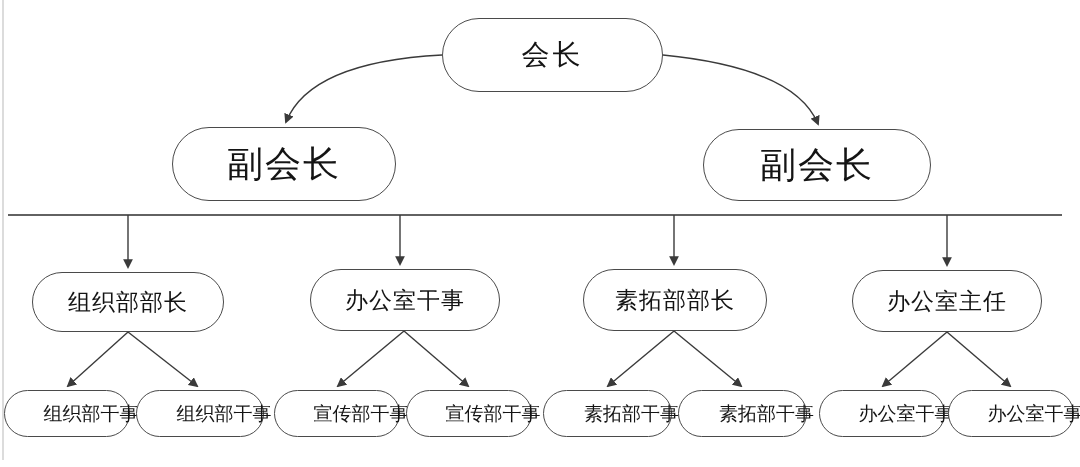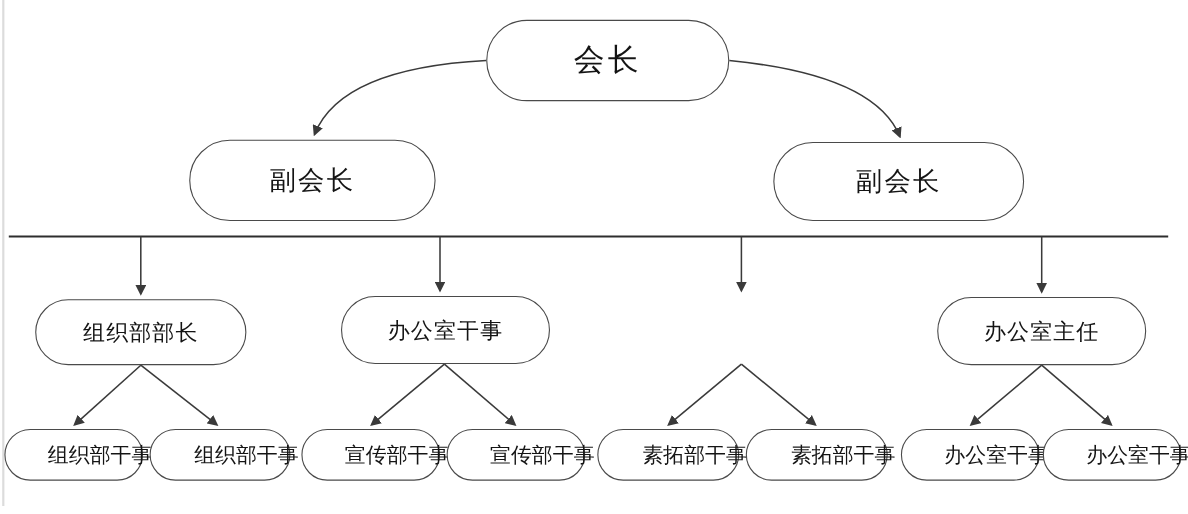--- a/index.html
+++ b/index.html
@@ -35,22 +35,22 @@
     box-sizing: border-box;
     border: 1.4px solid #4a4a4a;
     background: #ffffff;
     display: flex;
     align-items: center;
     justify-content: center;
     color: #141414;
     white-space: nowrap;
   }
   .lvl1 { font-size: 28px; letter-spacing: 3px; border-radius: 37px; text-align: right; }
-  .lvl2 { font-size: 24px; letter-spacing: 2px; border-radius: 37px; }
-  .lvl3 { font-size: 20px; letter-spacing: 1px; border-radius: 31px; }
+  .lvl2 { font-size: 36px; letter-spacing: 2px; border-radius: 37px; }
+  .lvl3 { font-size: 23px; letter-spacing: 1px; border-radius: 31px; }
   .lvl4 { font-size: 19px; letter-spacing: 0px; border-radius: 24px; padding-left: 48px; }
 
   
   #n-root  { left: 442px; top: 18px;  width: 221px; height: 74px; }
   #n-vp0   { left: 172px; top: 127px; width: 224px; height: 74px; }
   #n-vp1   { left: 703px; top: 129px; width: 228px; height: 72px; }
 
   #n-d0    { left: 32px;  top: 272px; width: 192px; height: 60px; }
   #n-d1    { left: 310px; top: 269px; width: 190px; height: 62px; }
   #n-d2    { left: 583px; top: 269px; width: 184px; height: 62px; }
@@ -105,20 +105,21 @@
     <path class="conn" d="M 947,332 L 1010,386" marker-end="url(#arrow)"></path>
   </svg>
 
   <div class="node lvl1" id="n-root">会长</div>
 
   <div class="node lvl2" id="n-vp0">副会长</div>
   <div class="node lvl2" id="n-vp1">副会长</div>
 
   <div class="node lvl3" id="n-d0">组织部部长</div>
   <div class="node lvl3" id="n-d1">办公室干事</div>
+  <div class="node lvl3" id="n-d2">素拓部部长</div>
   <div class="node lvl3" id="n-d3">办公室主任</div>
 
   <div class="node lvl4" id="n-s0">组织部干事</div>
   <div class="node lvl4" id="n-s1">组织部干事</div>
   <div class="node lvl4" id="n-s2">宣传部干事</div>
   <div class="node lvl4" id="n-s3">宣传部干事</div>
   <div class="node lvl4" id="n-s4">素拓部干事</div>
   <div class="node lvl4" id="n-s5">素拓部干事</div>
   <div class="node lvl4" id="n-s6">办公室干事</div>
   <div class="node lvl4" id="n-s7">办公室干事</div>

